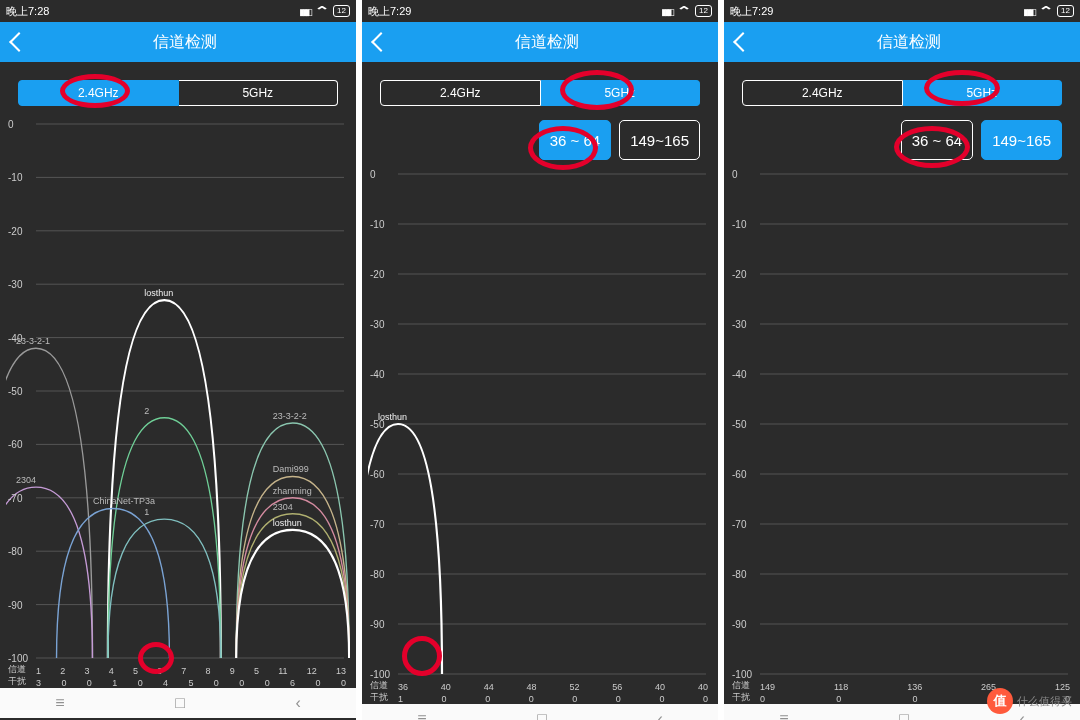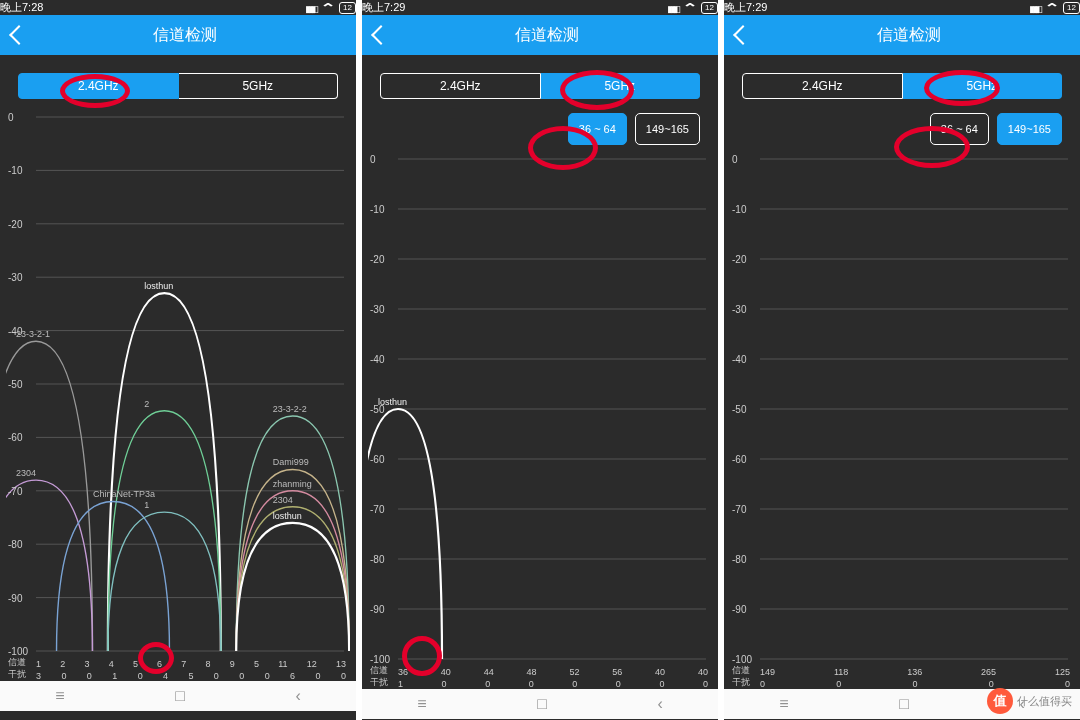--- a/index.html
+++ b/index.html
@@ -3,39 +3,39 @@
 <meta charset="utf-8">
 <style>
   * { box-sizing: border-box; margin: 0; padding: 0; }
   html, body { width: 1080px; height: 720px; background: #fff; font-family: -apple-system, "Helvetica Neue", Arial, sans-serif; overflow: hidden; }
   .stage { position: relative; width: 1080px; height: 720px; }
   .phone { position: absolute; top: 0; width: 356px; height: 720px; background: #2b2b2b; }
   .p0 { left: 0; }
   .p1 { left: 362px; }
   .p2 { left: 724px; }
 
-  .status-bar { height: 15px; background: #2b2b2b; color: #fff; font-size: 11px; display: flex; align-items: center; padding: 0 0; justify-content: space-between; gap: 20px; }
+  .status-bar { height: 22px; background: #2b2b2b; color: #fff; font-size: 11px; display: flex; align-items: center; padding: 0 6px; justify-content: space-between; gap: 20px; }
   .status-right { display: flex; gap: 6px; align-items: center; }
   .sig, .wifi, .bat { display: inline-block; }
   .sig::before { content: "▮▮▮▯"; letter-spacing: -2px; font-size: 9px; }
   .wifi::before { content: "⌃"; font-size: 12px; font-weight: bold; transform: scaleX(1.6); display: inline-block; }
   .bat { border: 1px solid #fff; border-radius: 3px; padding: 0 3px; font-size: 8px; line-height: 10px; }
 
   .titlebar { height: 40px; background: #1a9ff1; color: #fff; display: flex; align-items: center; justify-content: space-between; padding: 0 12px; }
   .titlebar .title { font-size: 16px; font-weight: 500; flex: 1; text-align: center; }
   .back-icon { width: 14px; height: 14px; border-left: 2px solid #fff; border-bottom: 2px solid #fff; transform: rotate(45deg); }
 
   .seg { display: flex; padding: 18px 18px 8px 18px; gap: 0; }
   .seg button { flex: 1; height: 26px; background: transparent; color: #fff; border: 1px solid #fff; font-size: 12px; cursor: pointer; }
   .seg button:first-child { border-radius: 4px 0 0 4px; }
   .seg button:last-child { border-radius: 0 4px 4px 0; border-left: none; }
   .seg button.active { background: #1a9ff1; border-color: #1a9ff1; color: #fff; }
 
   .subseg { display: flex; justify-content: flex-end; padding: 6px 18px 4px 18px; gap: 8px; }
-  .subseg button { height: 32px; padding: 0 10px; border-radius: 5px; border: 1px solid #fff; background: transparent; color: #fff; font-size: 11px; cursor: pointer; }
+  .subseg button { height: 40px; padding: 0 10px; border-radius: 5px; border: 1px solid #fff; background: transparent; color: #fff; font-size: 15px; cursor: pointer; }
   .subseg button.active { background: #1a9ff1; border-color: #1a9ff1; }
 
   .chart { position: relative; margin: 6px 6px 0 6px; }
   .nav-soft { height: 30px; background: #fafafa; display: flex; align-items: center; justify-content: space-around; color: #777; font-size: 16px; }
   .nav-soft span { opacity: .8; }
 
   .ylab { position: absolute; left: 2px; color: #ccc; font-size: 10px; transform: translateY(-50%); }
   .xrow { position: absolute; bottom: 0; left: 30px; right: 4px; color: #ccc; font-size: 9px; display: flex; justify-content: space-between; }
   .xrow2 { bottom: -12px; }
   .rowlab { position: absolute; left: 2px; color: #ccc; font-size: 9px; }

